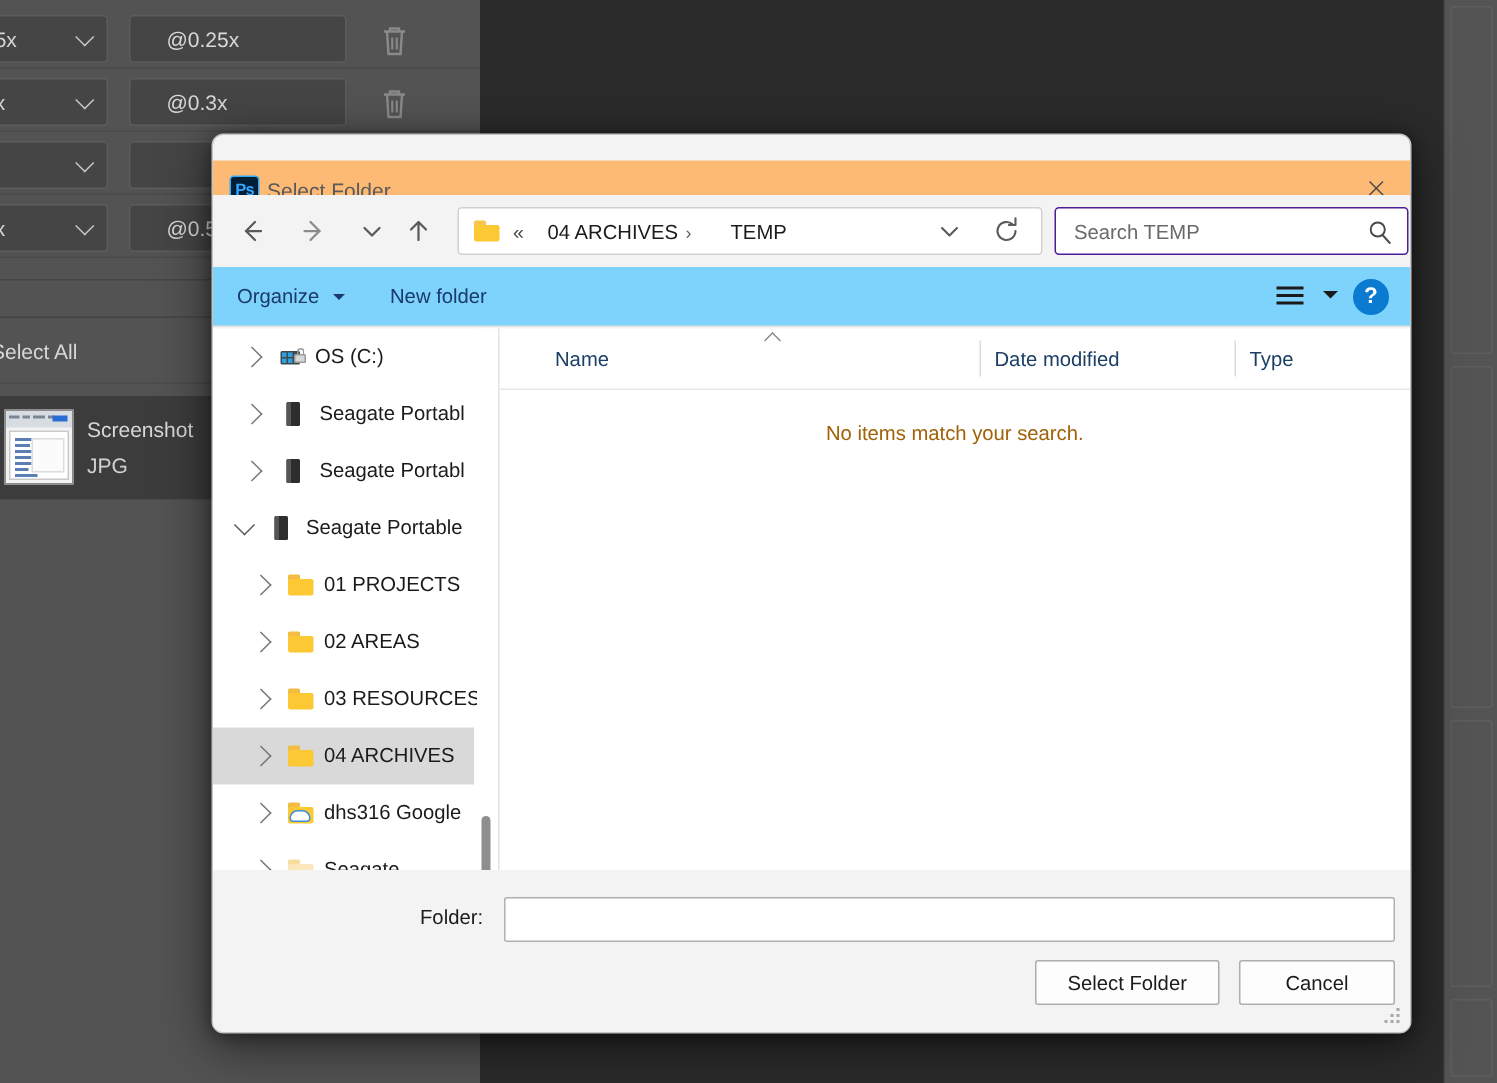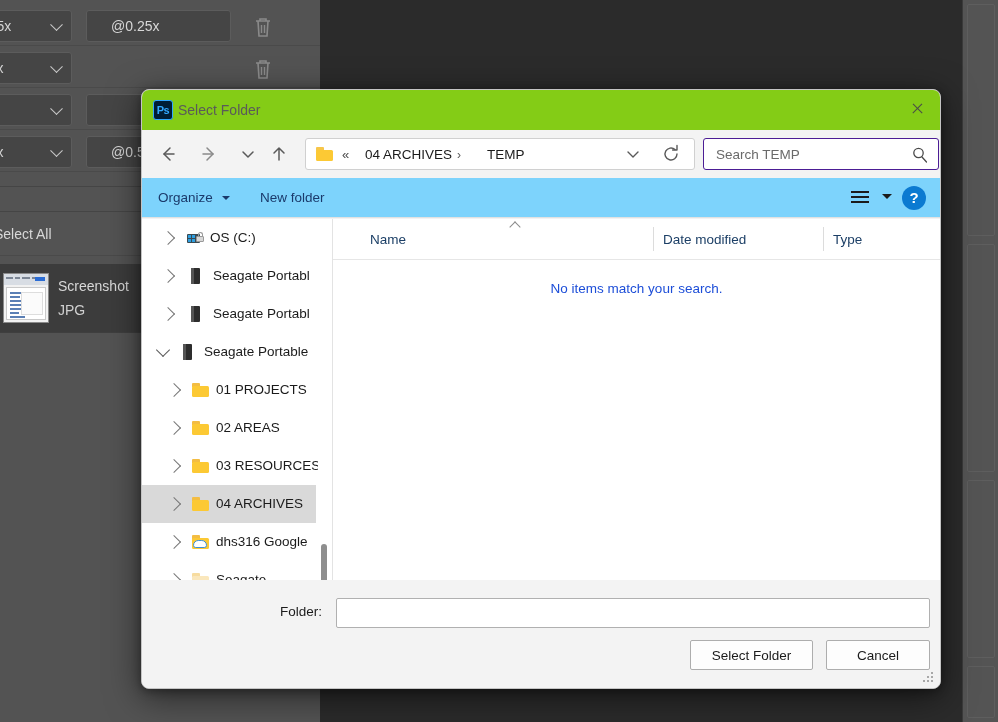--- a/index.html
+++ b/index.html
@@ -125,22 +125,22 @@
     background: #f3f3f3;
     border: 1px solid #c4c4c4;
     border-radius: 8px;
     box-shadow: 0 8px 34px rgba(0,0,0,.55), 0 2px 10px rgba(0,0,0,.35);
     overflow: hidden;
     font-family: "Liberation Sans", sans-serif;
   }
 
   
   #titlebar {
-    position: absolute; left: 0; top: 0; right: 0; height: 40px;
-    background: #84cc16;
+    position: absolute; left: 0; top: 17px; right: 0; height: 40px;
+    background: #fdba74;
   }
   #ps-app-icon {
     position: absolute; left: 11px; top: 10px;
     width: 20px; height: 20px;
     border-radius: 3px;
     background: #001e36;
     border: 1px solid #31a8ff;
     color: #31a8ff;
     font-size: 11px; font-weight: bold;
     text-align: center; line-height: 18px;
@@ -362,21 +362,21 @@
     position: absolute; top: 8px; width: 1px; height: 24px; background: #dcdcdc;
   }
   #div1 { left: 320px; }
   #div2 { left: 490px; }
   #hdr-underline {
     position: absolute; left: 0; right: 0; top: 40px; height: 1px; background: #e6e6e6;
   }
   #emptymsg {
     position: absolute; left: 0; right: 0; top: 40px; height: 60px;
     line-height: 60px; text-align: center;
-    font-size: 13.5px; color: #1d4ed8;
+    font-size: 13.5px; color: #a16207;
   }
   #hscroll-track {
     position: absolute; left: 0; right: 0; bottom: 0; height: 24px;
     background: #f0f0f0;
     border-top: 1px solid #e6e6e6;
   }
   #hscroll-thumb {
     position: absolute; left: 18px; top: 6px;
     width: 476px; height: 9px;
     background: #7d7d7d;
@@ -453,20 +453,23 @@
       <svg class="ps-trash" viewBox="0 0 22 24">
         <path d="M4 6h14M8 6V4h6v2M6 6l1 15h8l1-15" stroke="#b8b8b8" stroke-width="1.6" fill="none"></path>
         <path d="M9.5 10v8M12.5 10v8" stroke="#b8b8b8" stroke-width="1.4"></path>
       </svg>
     </div>
 
     <div class="ps-row" style="top:46px;">
       <div class="ps-scale-select">
         <span>0.3x</span>
         <span class="ps-chev"></span>
+      </div>
+      <div class="ps-suffix">
+        <span>@0.3x</span>
       </div>
       <svg class="ps-trash" viewBox="0 0 22 24">
         <path d="M4 6h14M8 6V4h6v2M6 6l1 15h8l1-15" stroke="#b8b8b8" stroke-width="1.6" fill="none"></path>
         <path d="M9.5 10v8M12.5 10v8" stroke="#b8b8b8" stroke-width="1.4"></path>
       </svg>
     </div>
 
     <div class="ps-row" style="top:88px;">
       <div class="ps-scale-select">
 

